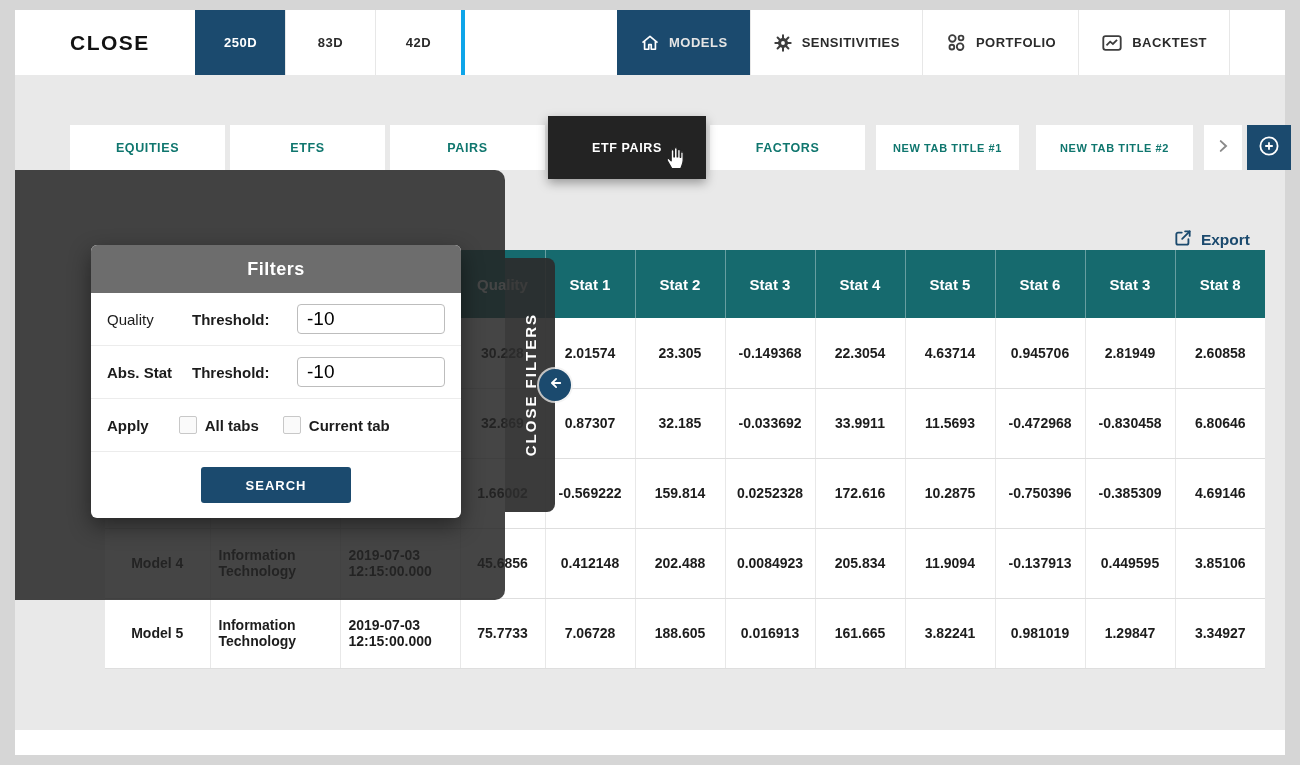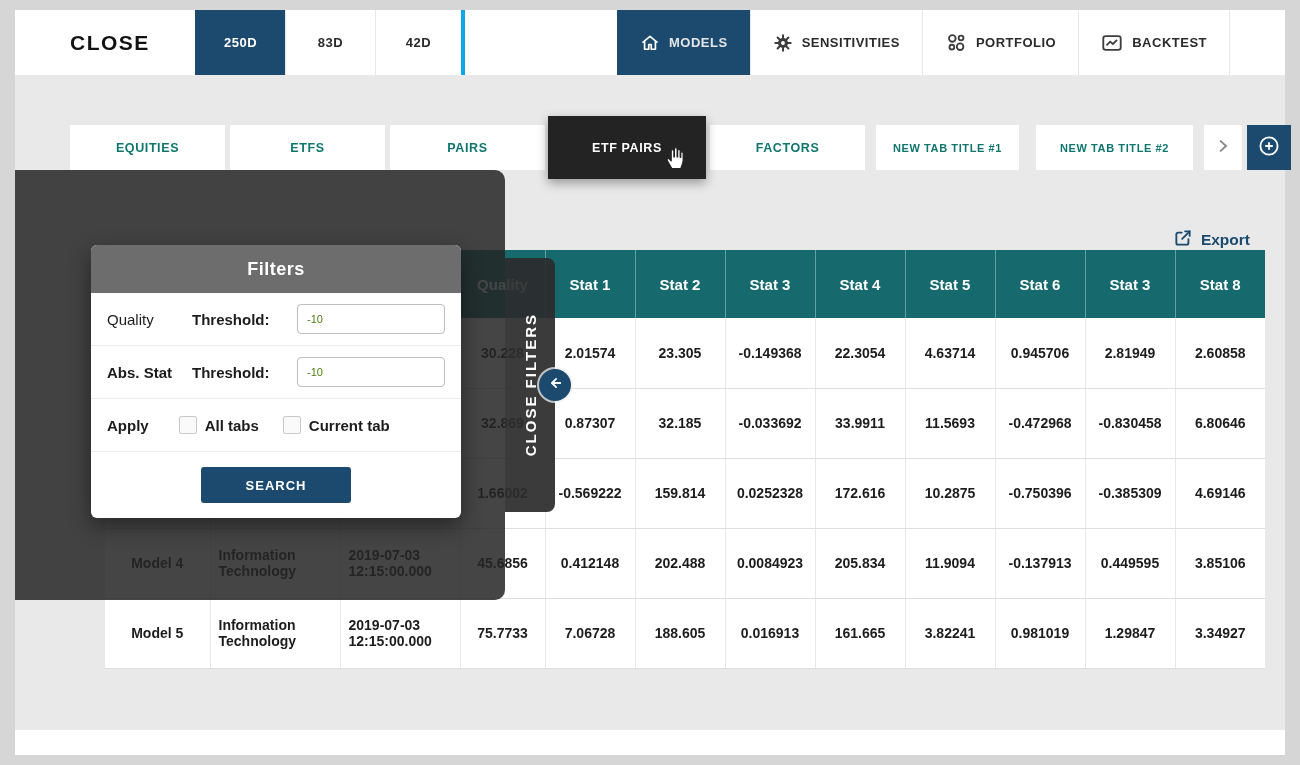--- a/index.html
+++ b/index.html
@@ -54,21 +54,21 @@
   .overlay-backdrop { position:absolute; left:15px; top:170px; width:490px; height:430px; background:rgba(36,36,36,.85); border-radius:0 10px 10px 0; z-index:10; }
   .close-strip { position:absolute; left:505px; top:258px; width:50px; height:254px; background:rgba(44,44,44,.93); border-radius:0 8px 8px 0; z-index:11; display:flex; align-items:center; justify-content:center; cursor:pointer; }
   .close-strip span { writing-mode:vertical-rl; transform:rotate(180deg); color:#fff; font-weight:bold; font-size:15px; letter-spacing:2px; }
   .back-circle { position:absolute; left:539px; top:369px; width:32px; height:32px; border-radius:50%; background:#1b4a6e; z-index:12; display:flex; align-items:center; justify-content:center; box-shadow:0 0 0 2px rgba(240,240,240,.75); cursor:pointer; }
 
   .filters-card { position:absolute; left:60px; top:245px; width:370px; background:#fff; border-radius:6px; z-index:13; box-shadow:0 8px 22px rgba(0,0,0,.45); overflow:hidden;margin-left:31px; }
   .filters-header { height:48px; background:#6d6d6d; color:#fff; font-size:18px; font-weight:bold; display:flex; align-items:center; justify-content:center; letter-spacing:.5px; }
   .filter-row { height:53px; display:flex; align-items:center; padding:0 16px; border-bottom:1px solid #ececec; font-size:15px; color:#1c1c1c; }
   .f-label { width:85px; }
   .bold { font-weight:bold; }
-  .f-input { margin-left:auto; width:148px; height:30px; border:1px solid #bdbdbd; border-radius:4px; font-size:11px; padding:0 9px; color:#4d7c0f; font-family:inherit; }
+  .f-input { margin-left:auto; width:148px; height:30px; border:1px solid #bdbdbd; border-radius:4px; font-size:19px; padding:0 9px; color:#000000; font-family:inherit; }
   .apply-label { font-weight:bold; margin-right:30px; }
   .checkbox { width:18px; height:18px; border:1px solid #c8c8c8; background:#fafafa; border-radius:2px; margin-right:8px; cursor:pointer; flex:none; }
   .cb-label { font-weight:bold; margin-right:24px; }
   .search-row { height:66px; display:flex; align-items:center; justify-content:center; }
   .search-btn { width:150px; height:36px; background:#1b4a6e; color:#fff; border:none; font-weight:bold; font-size:13px; letter-spacing:1px; border-radius:3px; cursor:pointer; font-family:inherit; }
 </style>
 </head>
 <body>
 
 <div class="app">

